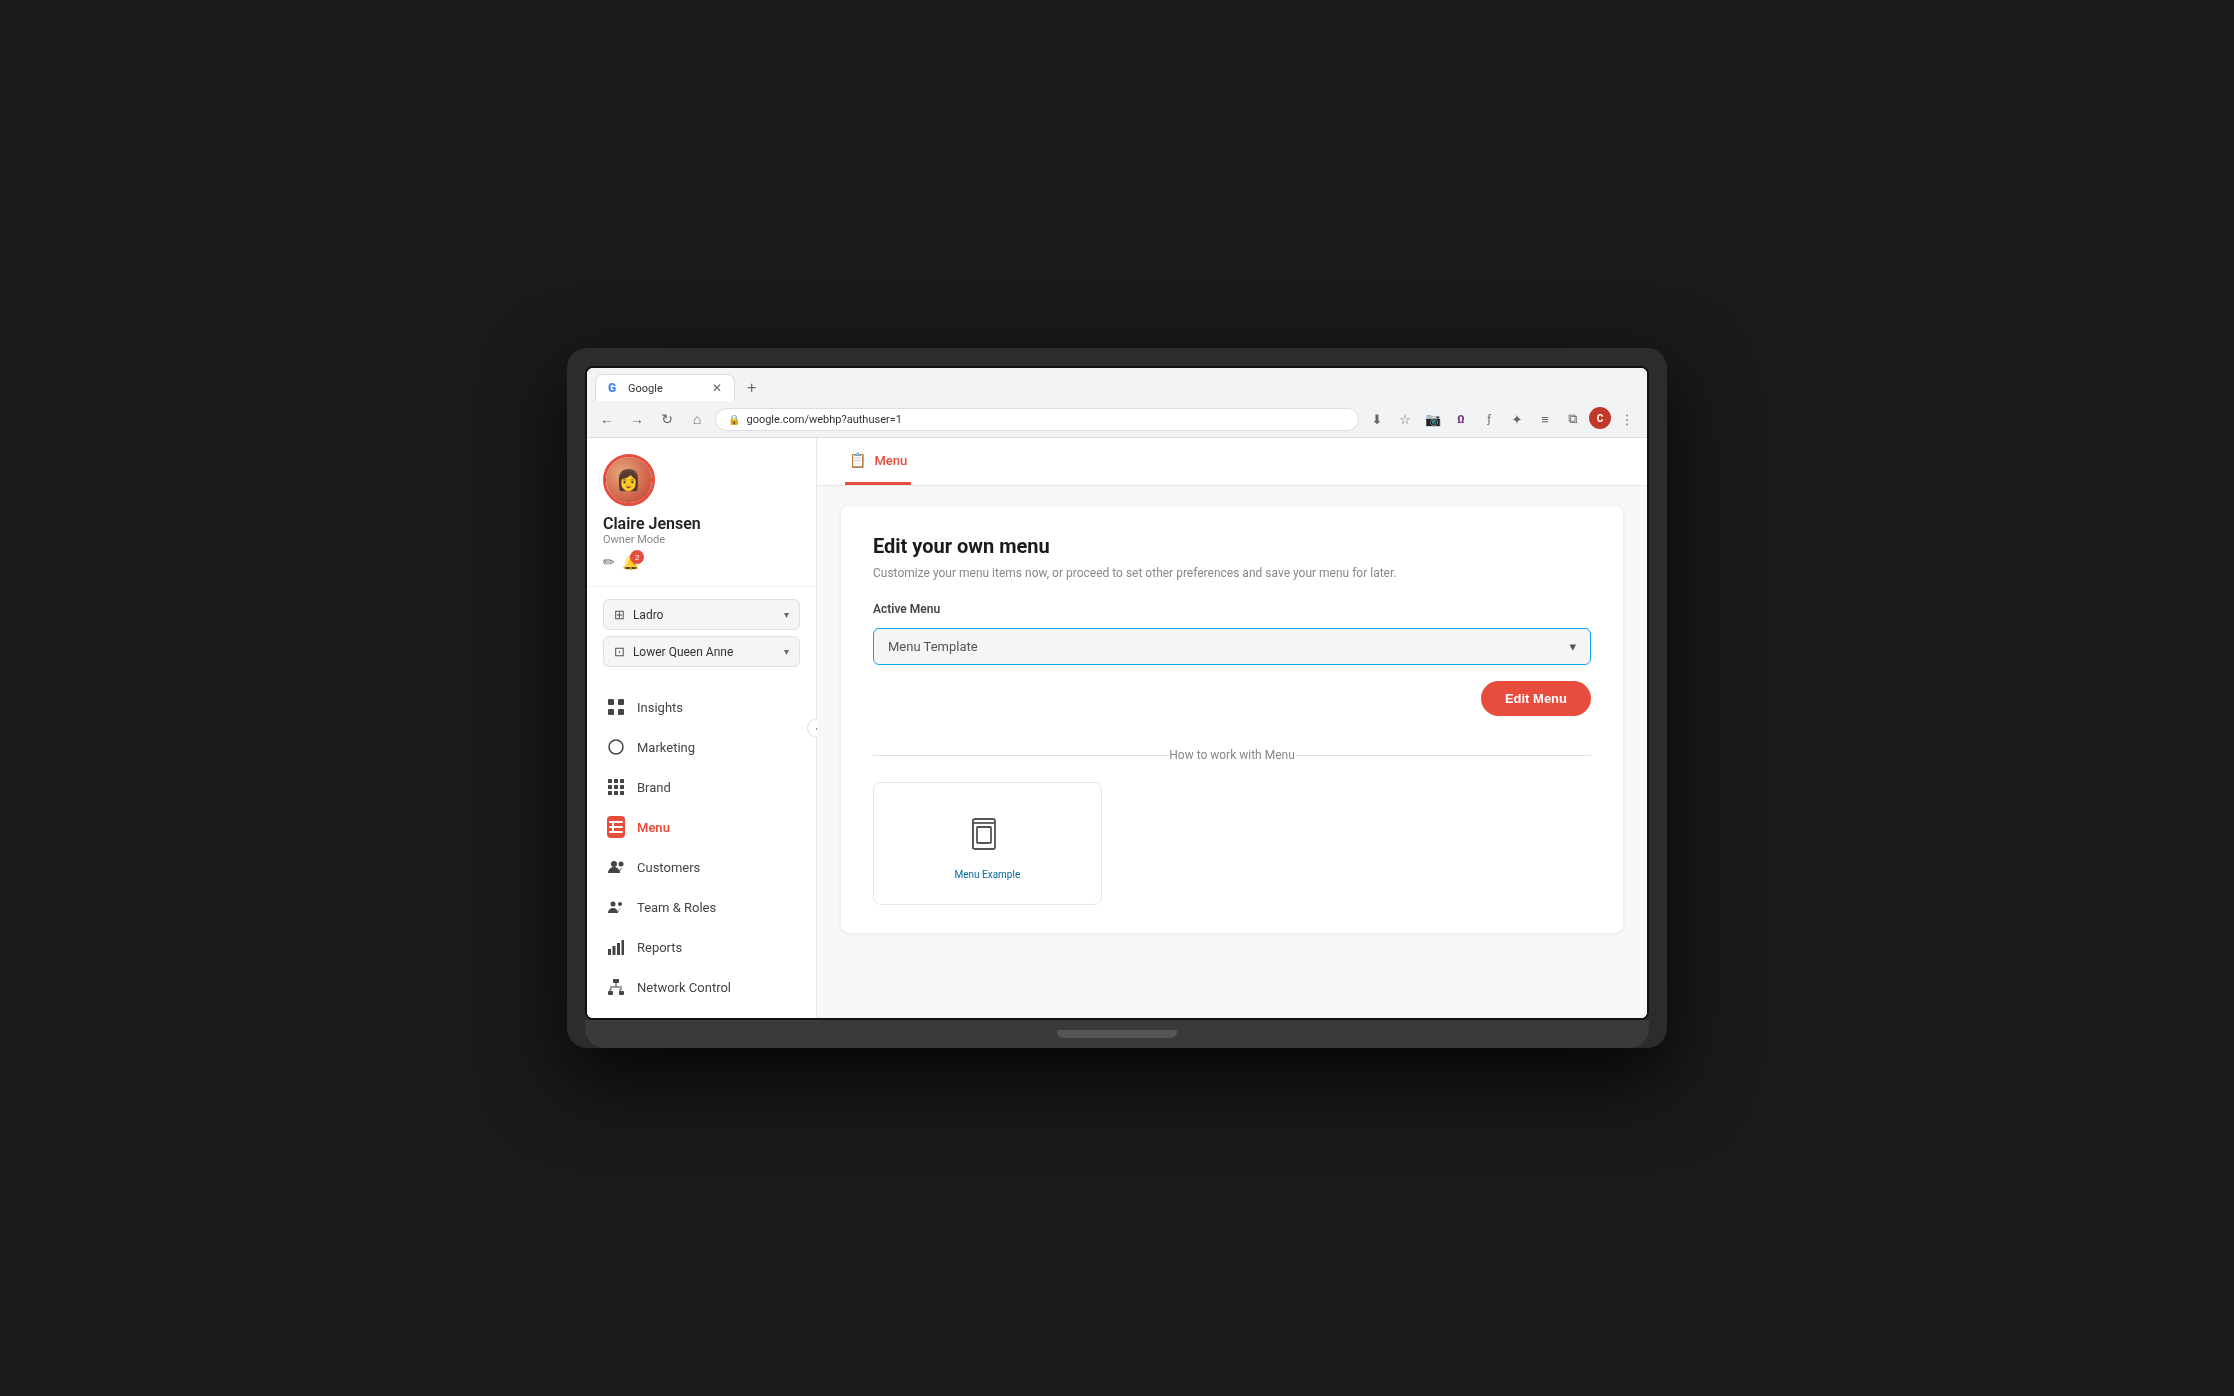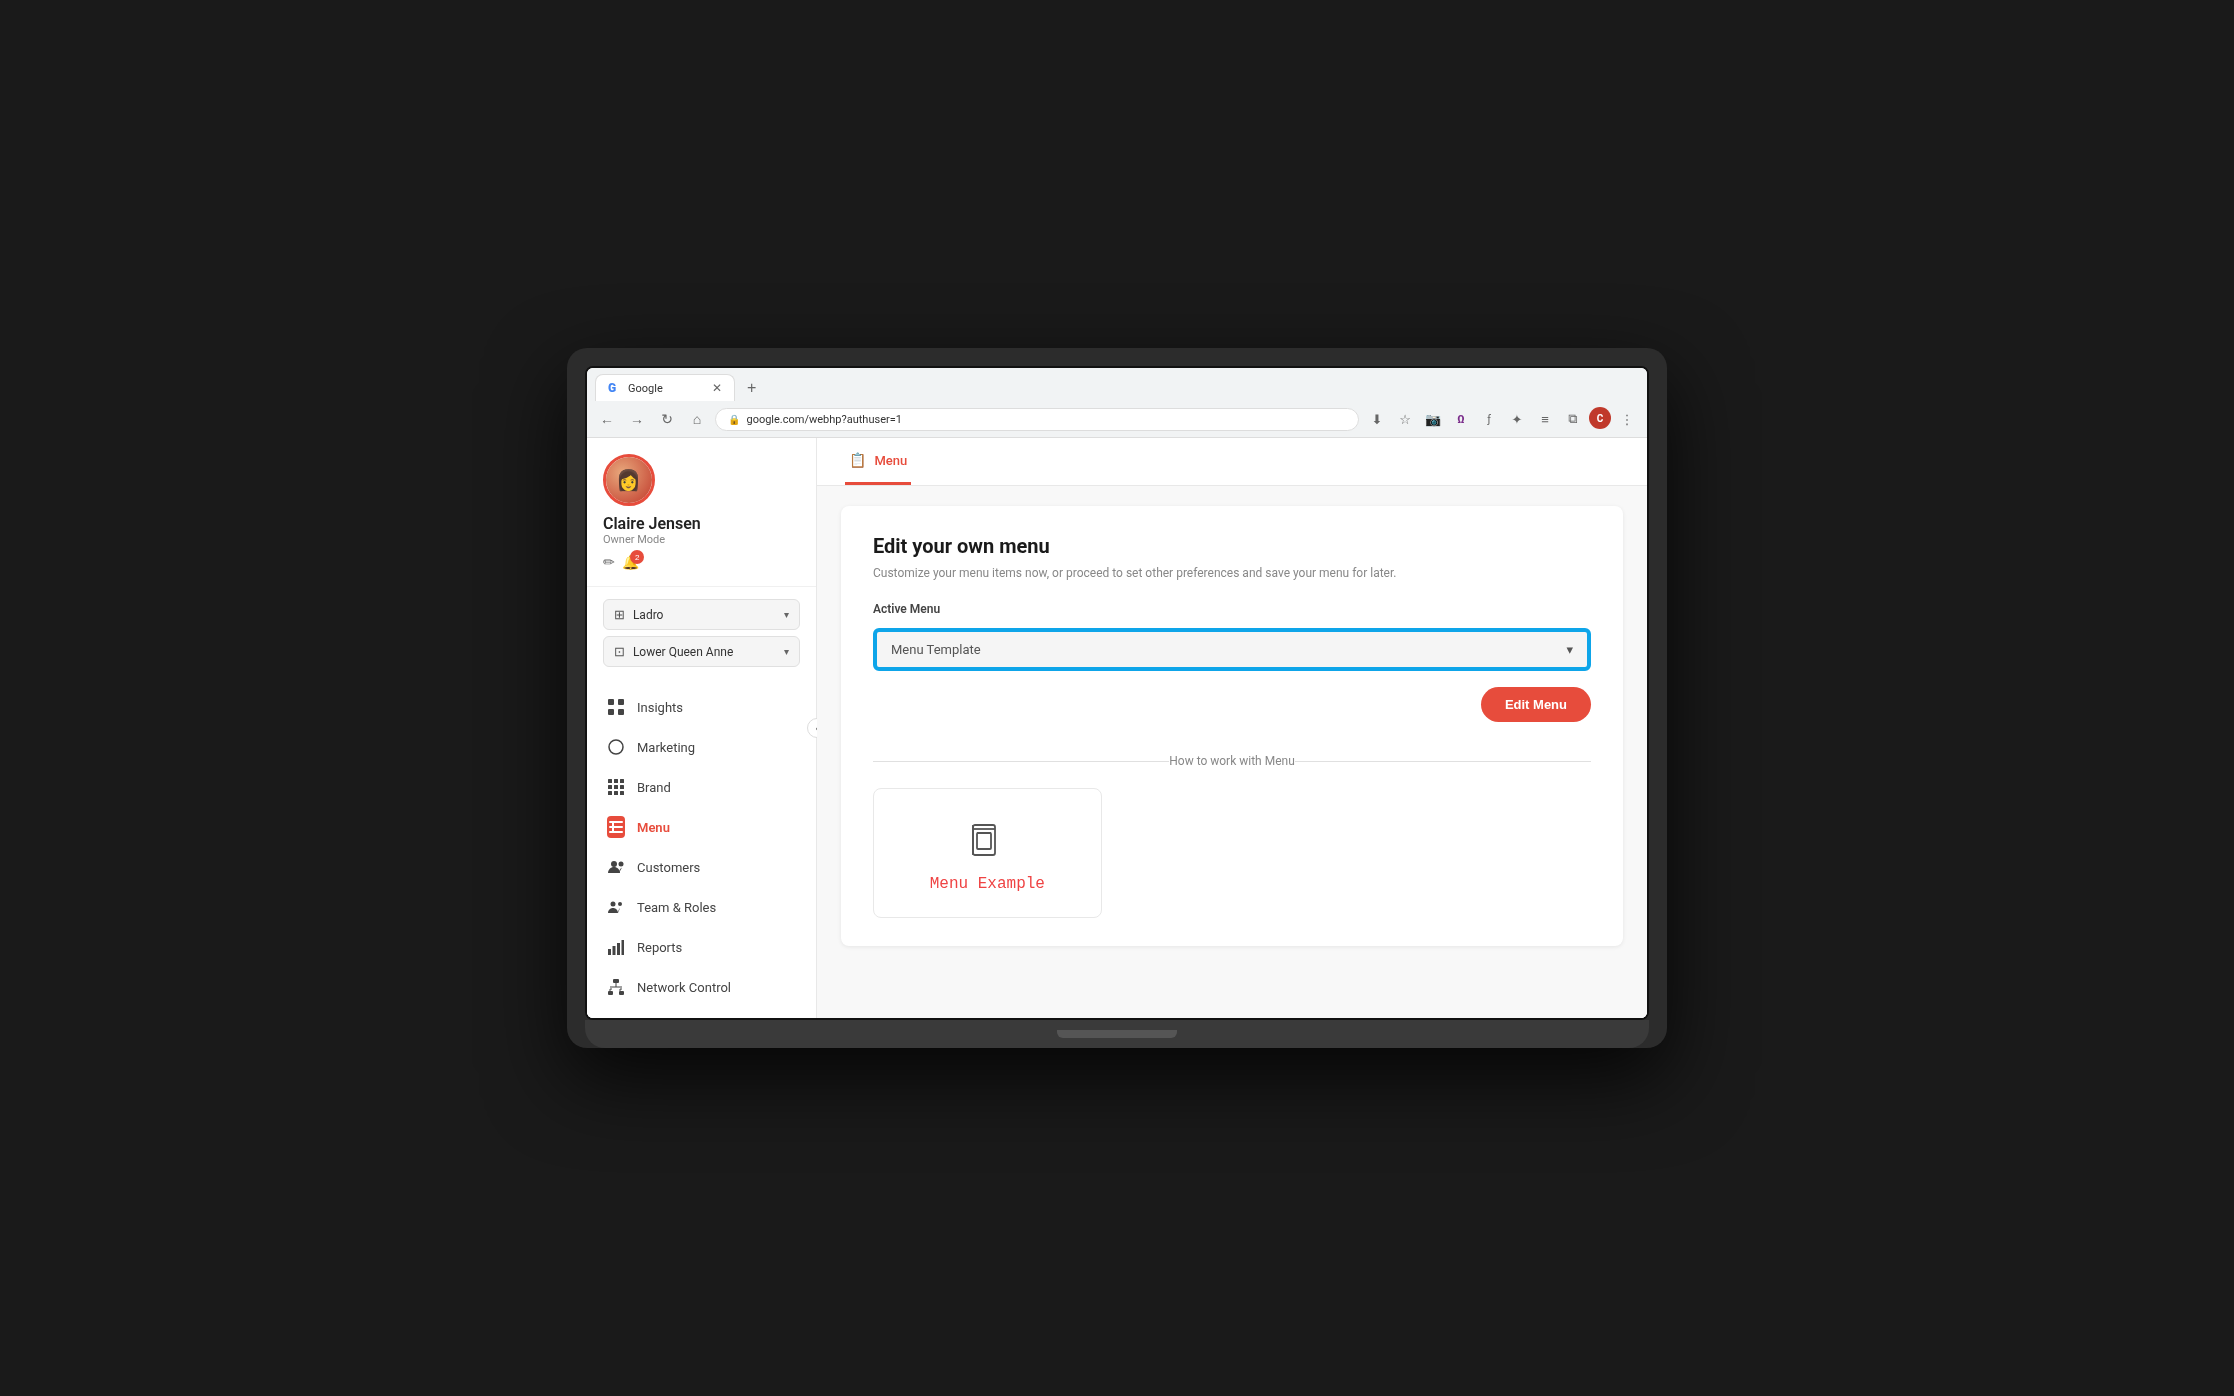--- a/index.html
+++ b/index.html
@@ -373,21 +373,21 @@
       font-size: 12px;
       font-weight: 600;
       color: #444;
       margin-bottom: 12px;
     }
     .menu-dropdown {
       display: flex;
       align-items: center;
       justify-content: space-between;
       background: #f5f5f5;
-      border: 4px solid #0ea5e9;
+      border: 1px solid #0ea5e9;
       border-radius: 6px;
       padding: 10px 14px;
       cursor: pointer;
       font-size: 13px;
       color: #555;
     }
     .edit-menu-btn {
       display: flex;
       justify-content: flex-end;
       margin-top: 16px;
@@ -442,23 +442,22 @@
       display: flex;
       align-items: center;
       justify-content: center;
       color: #555;
     }
     .how-to-icon svg {
       width: 36px;
       height: 36px;
     }
     .how-to-label {
-      font-size: 16px;
-      color: #ef4444;
-      font-family: Liberation Mono, monospace;
+      font-size: 10px;
+      color: #0369a1;
     }
 
     
     .sidebar-wrapper {
       position: relative;
     }
   </style>
 </head>
 <body>
 

